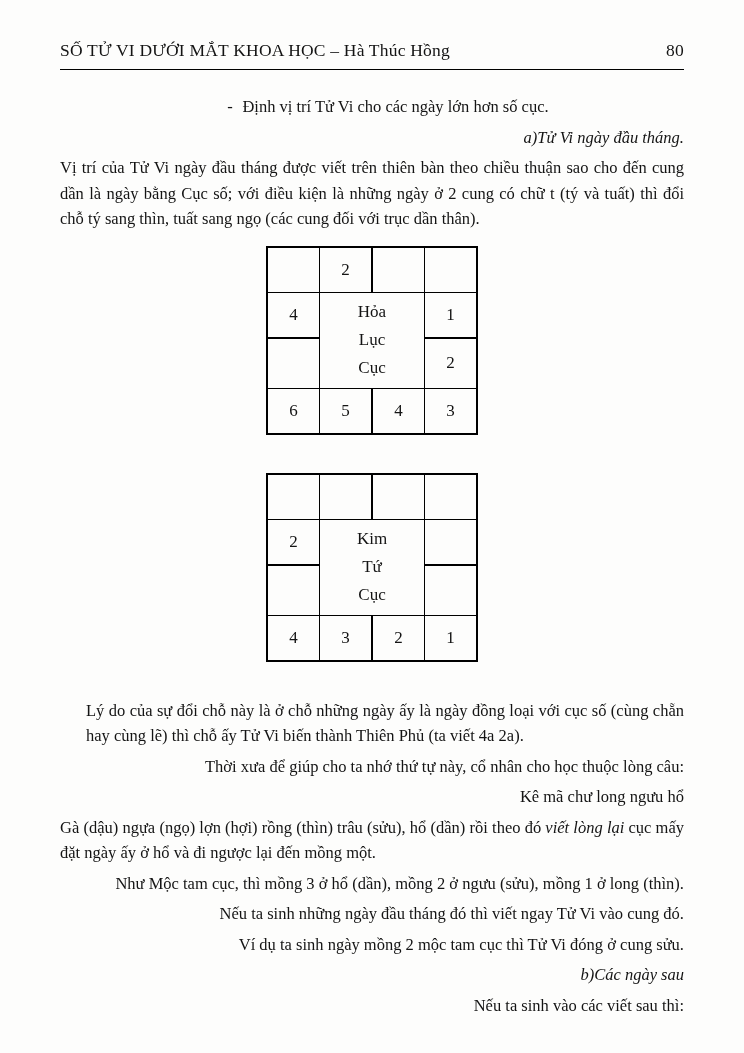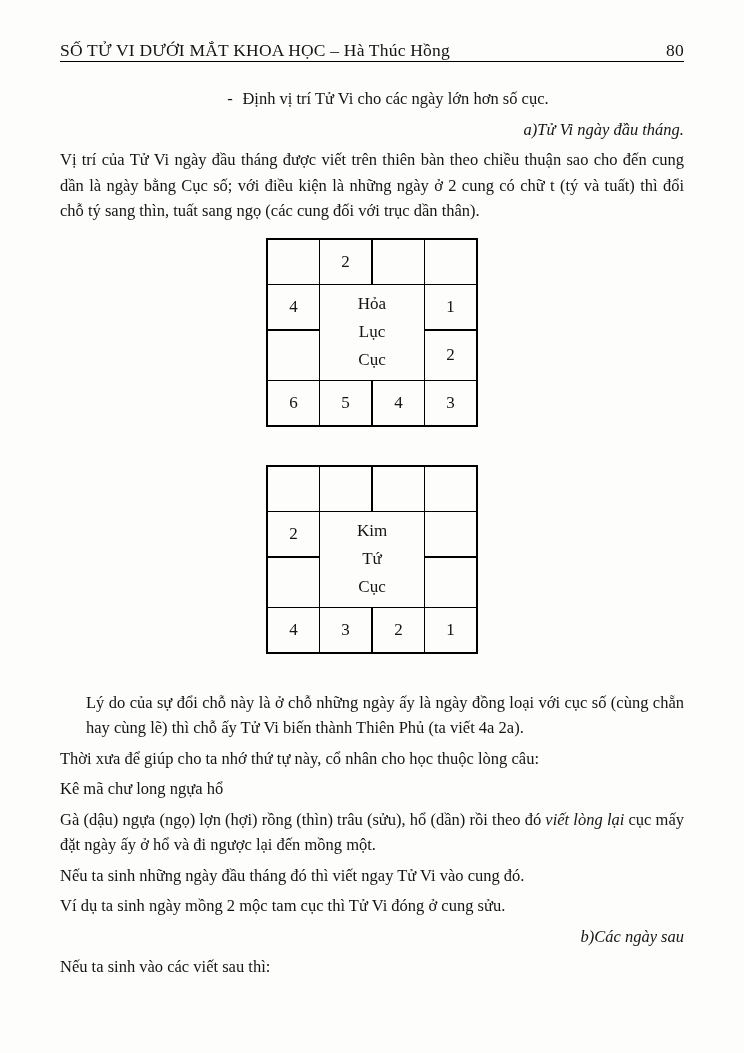--- a/index.html
+++ b/index.html
@@ -9,25 +9,26 @@
     color: #141414;
     font-family: "Liberation Serif", "DejaVu Serif", serif;
     overflow: hidden;
   }
   .page { padding: 40px 60px 0 60px; box-sizing: border-box; }
 
   .header {
     display: flex; justify-content: space-between; align-items: baseline;
     font-size: 17.5px; letter-spacing: 0.2px;
     border-bottom: 1.8px solid #000;
+    padding-bottom: 8px;
   }
   .content { margin-top: 24px; font-size: 16.5px; line-height: 25.5px; }
 
   p { margin: 0 0 5px 0; text-align: justify; }
-  p.single { text-align: left; }
+  p.single { text-align: right; }
 
   .bullet-line { padding-left: 22px; text-align: center; }
   .bullet-line .marker { display: inline-block; width: 25px; }
 
   .section-heading { padding-left: 34px; font-style: italic; text-align: right; margin-bottom: 5px; }
   .section-heading .label { display: inline-block; width: 36px; }
 
   table.tv {
     border-collapse: collapse;
     margin: 14px auto 0 auto;
@@ -133,24 +134,25 @@
         <td>2</td>
         <td>1</td>
       </tr>
     </tbody>
       </table>
 
     <p class="after-tables">Lý do của sự đổi chỗ này là ở chỗ những ngày ấy là ngày đồng loại với cục số (cùng chẵn hay cùng lẽ) thì chỗ ấy Tử Vi biến thành Thiên Phủ (ta viết 4a 2a).</p>
 
     <p class="single">Thời xưa để giúp cho ta nhớ thứ tự này, cổ nhân cho học thuộc lòng câu:</p>
 
-    <p class="single">Kê mã chư long ngựa hổ</p>
+    <p class="single">Kê mã chư long ngưu hổ</p>
 
     <p><span>Gà (dậu) ngựa (ngọ) lợn (hợi) rồng (thìn) trâu (sửu), hổ (dần) rồi theo đó </span><span class="italic-inline">viết lòng lại</span><span> cục mấy đặt ngày ấy ở hổ và đi ngược lại đến mồng một.</span></p>
 
+    <p class="single">Như Mộc tam cục, thì mồng 3 ở hổ (dần), mồng 2 ở ngưu (sửu), mồng 1 ở long (thìn).</p>
 
     <p class="single">Nếu ta sinh những ngày đầu tháng đó thì viết ngay Tử Vi vào cung đó.</p>
 
     <p class="single">Ví dụ ta sinh ngày mồng 2 mộc tam cục thì Tử Vi đóng ở cung sửu.</p>
 
     <p class="section-heading">
       <span class="label">b)</span><span>Các ngày sau</span>
     </p>
 
     <p class="single">Nếu ta sinh vào các viết sau thì:</p>

